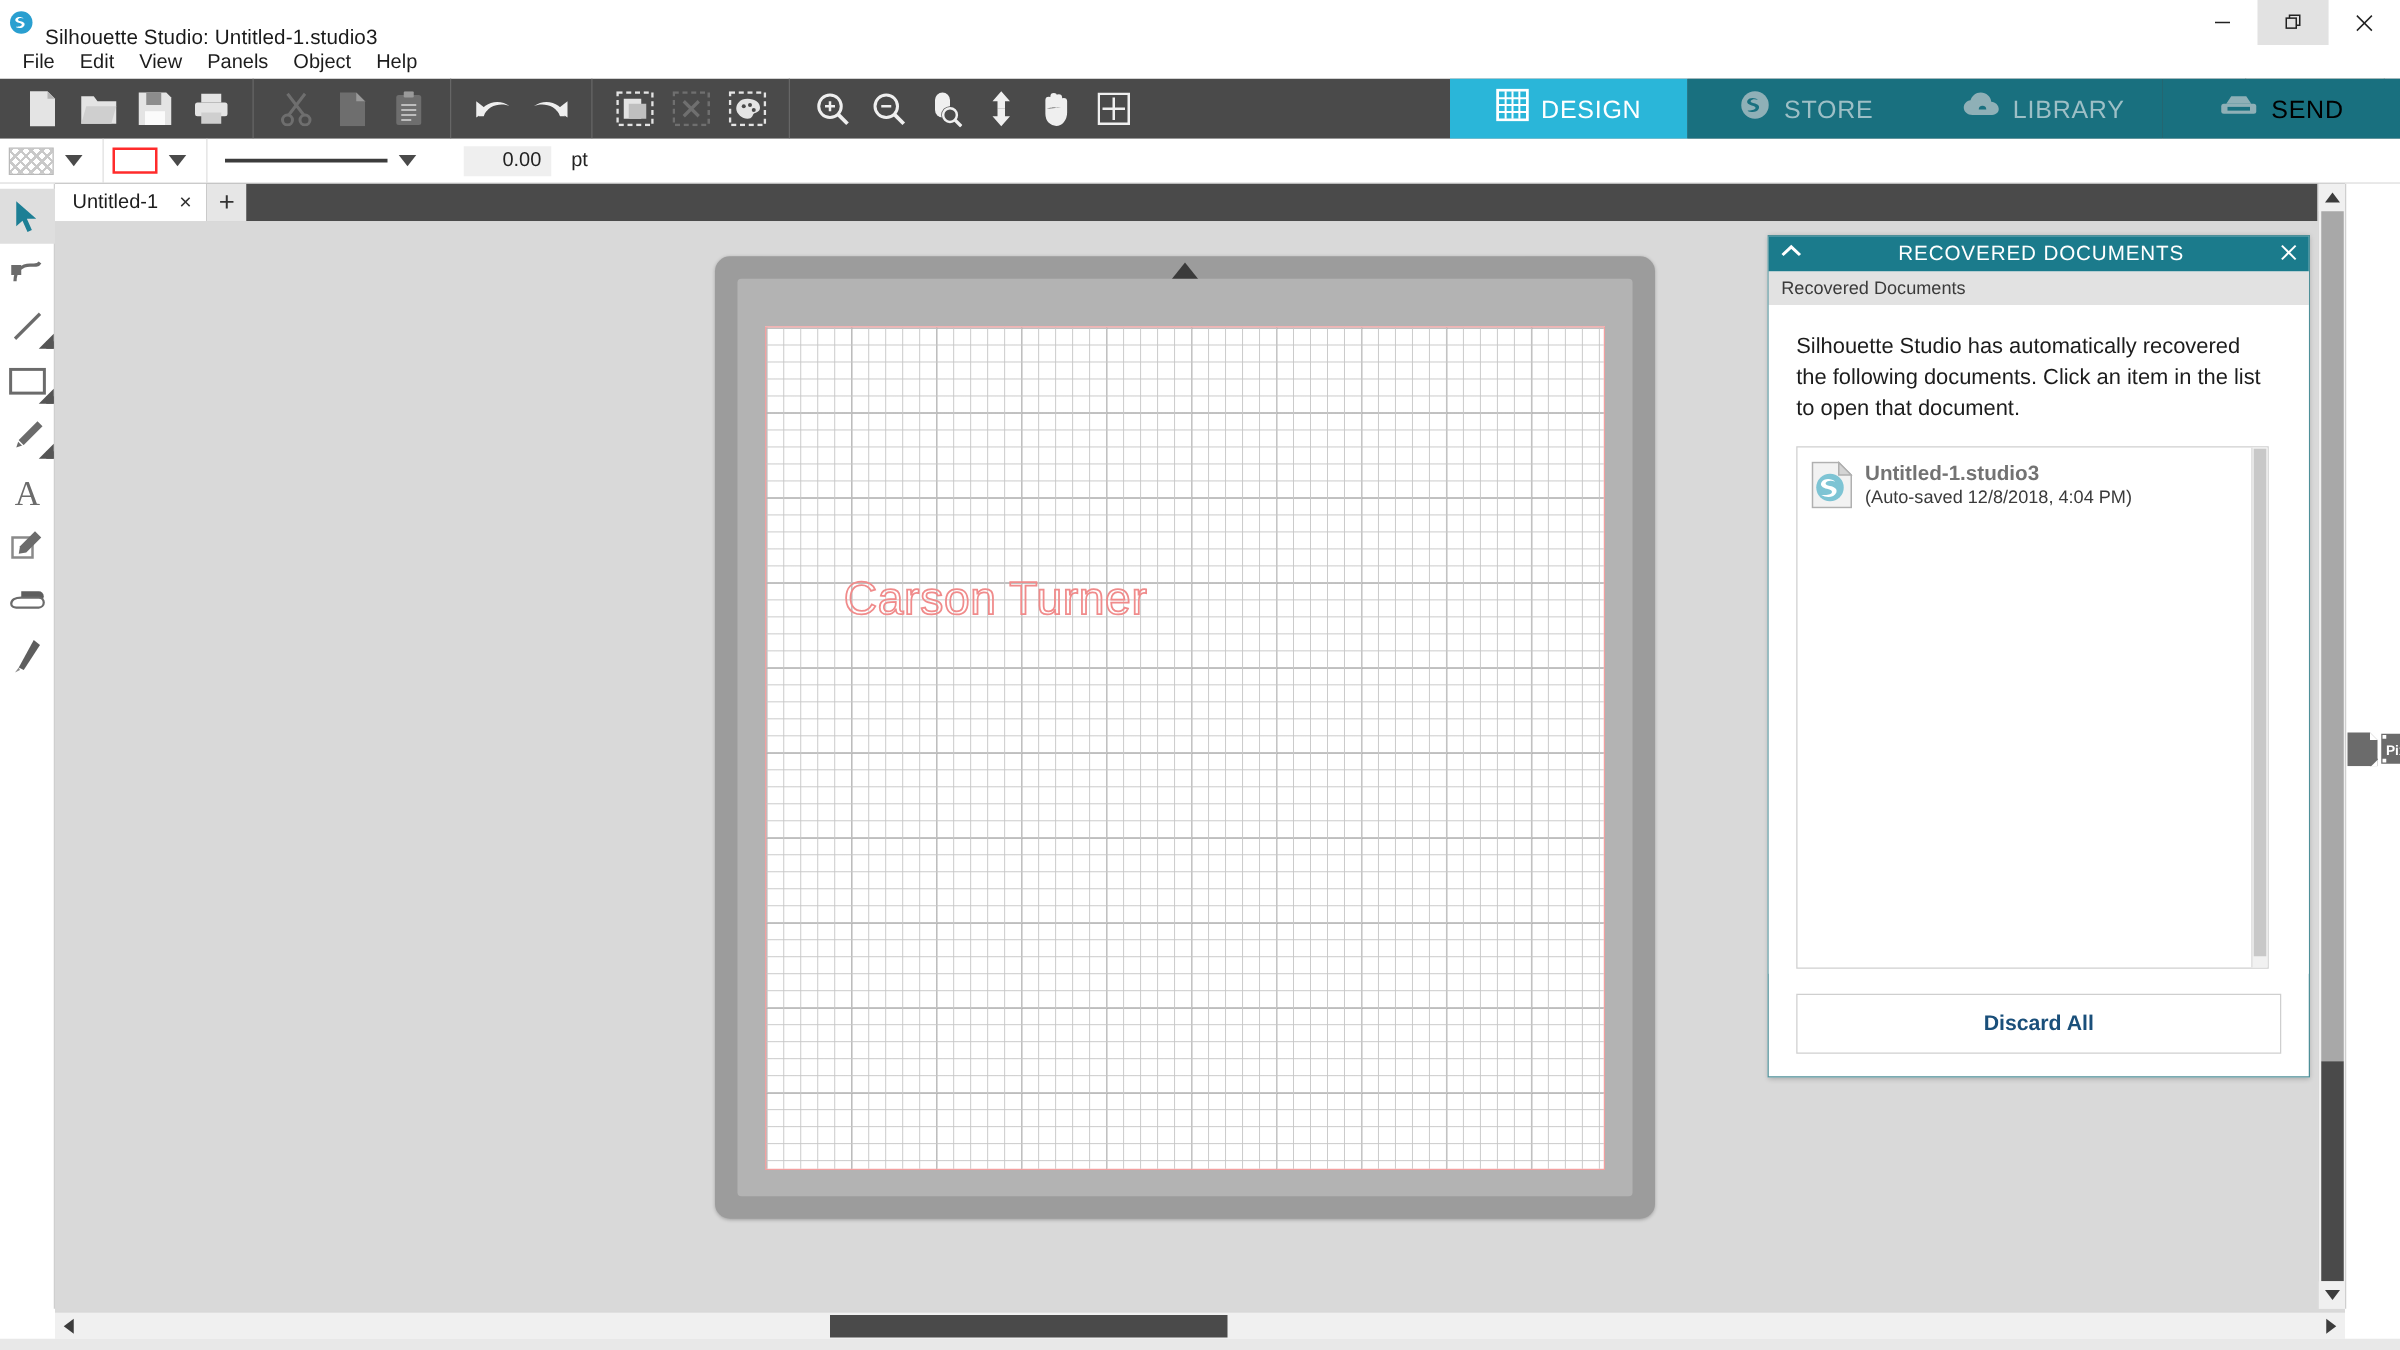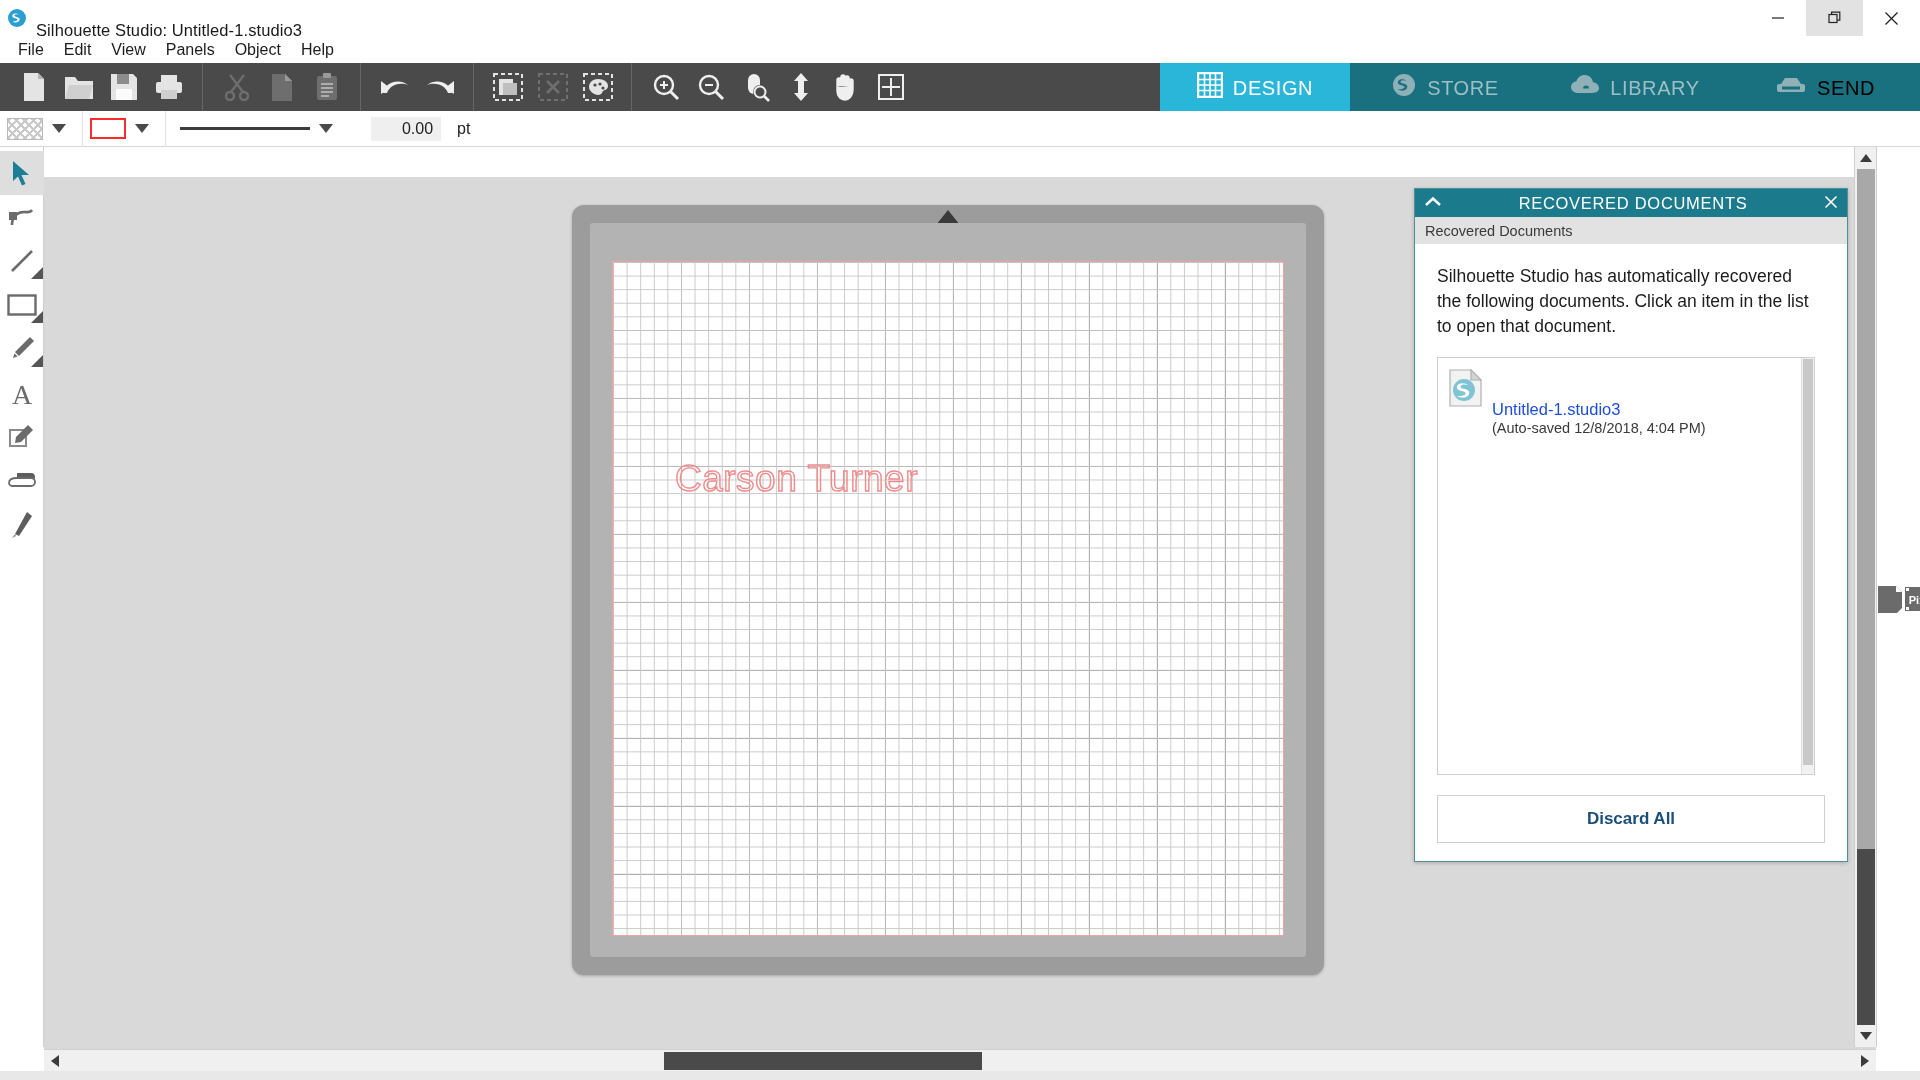--- a/index.html
+++ b/index.html
@@ -198,21 +198,21 @@
   }
   .rec-body { flex: 1; padding: 20px 32px 0 22px; background: #fff; }
   .rec-msg { font-size: 17.5px; line-height: 25px; color: #1c1c1c; }
   .rec-list {
     margin-top: 18px; height: 418px; border: 1px solid #cfcfcf; background: #fff;
     position: relative; display: flex;
   }
   .rec-list-inner { flex: 1; padding: 7px 6px 0 6px; }
   .rec-item { display: flex; align-items: flex-start; gap: 10px; padding: 4px 4px; }
   .rec-item .doc-icon { width: 34px; height: 38px; flex: none; }
-  .rec-item .t1 { font-size: 16.5px; font-weight: normal; color: #1d4ed8; line-height: 20px; margin-top: 30px; }
+  .rec-item .t1 { font-size: 16.5px; font-weight: bold; color: #737373; line-height: 20px; }
   .rec-item .t2 { font-size: 14.5px; color: #3a3a3a; line-height: 19px; }
   .rec-scroll {
     width: 13px; background: #f1f1f1; border-left: 1px solid #dcdcdc;
     position: relative;
   }
   .rec-scroll .thumb {
     position: absolute; left: 1px; top: 1px; width: 10px; height: 406px; background: #c8c8c8;
   }
   .rec-footer { padding: 16px 22px 18px 22px; }
   .discard-btn {
@@ -569,20 +569,27 @@
         </svg>
     </div>
     <div class="lt-btn">
       <svg width="24" height="28" viewBox="0 0 24 28">
           <path d="M17 1l5 4-13 20-4-2z" fill="#5e5e5e"></path>
           <path d="M5 23l-3 4 4-2z" fill="#8a8a8a"></path>
         </svg>
     </div>
   </div>
 
+  <div class="tabstrip">
+    <div class="doc-tab">
+      <span>Untitled-1</span>
+      <span class="x">×</span>
+    </div>
+    <div class="tab-add">+</div>
+  </div>
 
   <div class="canvas-area">
     <div class="mat-shadow">
       <div class="mat-arrow"></div>
       <div class="mat-arrow-stem"></div>
       <div class="mat-inner">
         <div class="page">
           <div class="canvas-text">Carson Turner</div>
         </div>
       </div>

